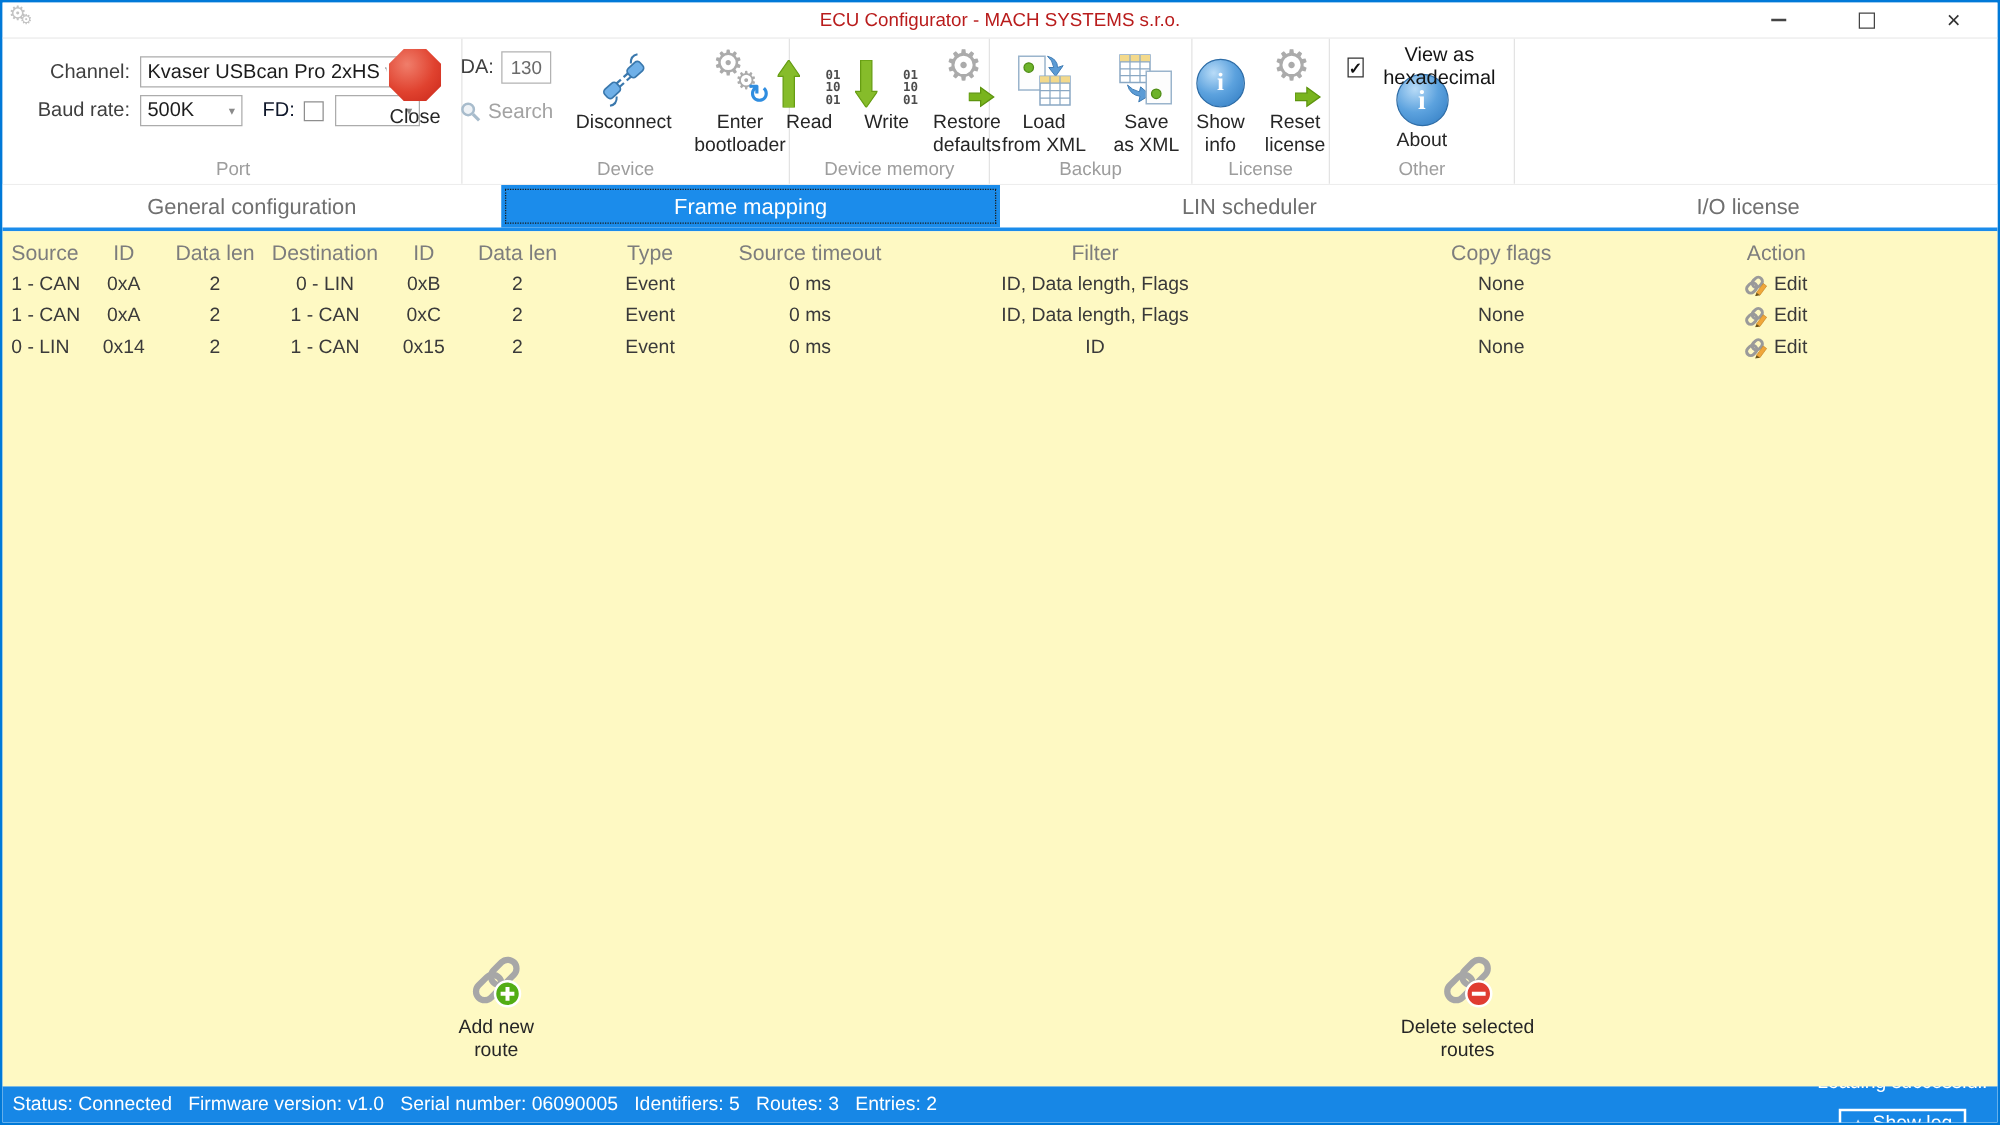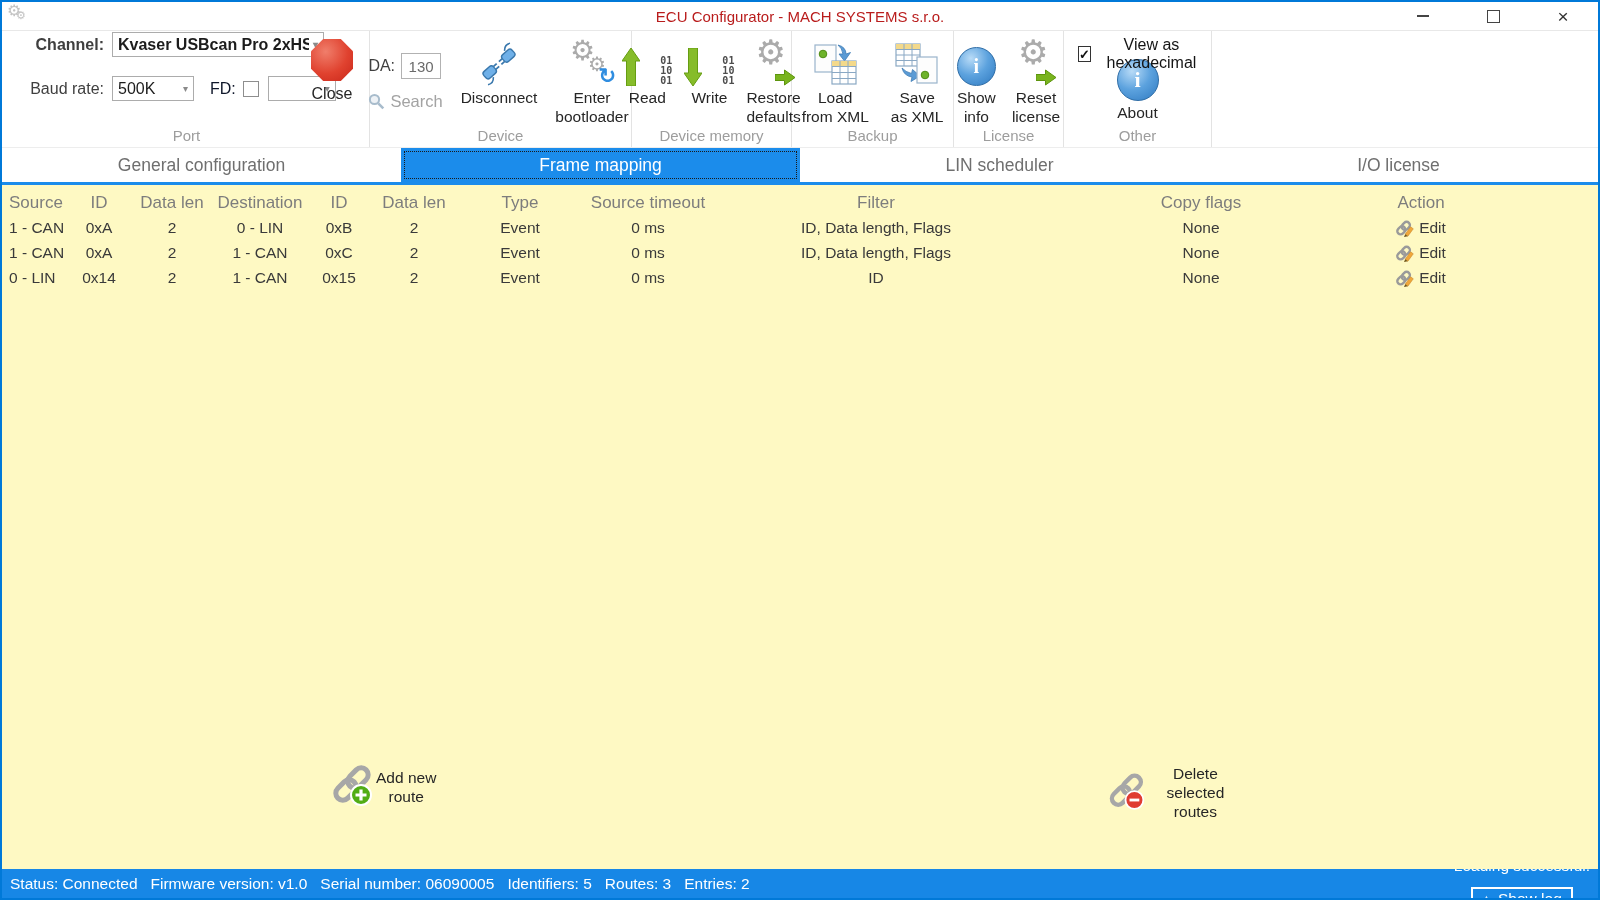--- a/index.html
+++ b/index.html
@@ -37,21 +37,21 @@
   .sel-arrow{color:#8a8a8a;font-size:10px;margin-left:4px;flex:0 0 auto;}
   .cb{width:16px;height:16px;border:1px solid #8e8e8e;background:#fff;display:flex;align-items:center;justify-content:center;font-size:13px;font-weight:bold;color:#101010;box-sizing:border-box;}
   .cb.dark{border-color:#333;}
   .fd-label{margin:0 7px 0 16px;color:#0f172a;font-size:16px;text-align:center;}
   .stop-btn{position:absolute;right:10px;top:7px;display:flex;flex-direction:column;align-items:center;background:transparent;border:none;font-family:inherit;font-size:16px;color:#262626;}
   .octagon{width:42px;height:42px;background:radial-gradient(circle at 35% 30%, #f07e6b 0%, #e0422f 55%, #c9271a 100%);clip-path:polygon(29% 0,71% 0,100% 29%,100% 71%,71% 100%,29% 100%,0 71%,0 29%);}
   .stop-btn .rlabel{margin-top:3px;}
 
   
   .da-col{display:flex;flex-direction:column;margin-right:4px;padding-top:5px;}
-  .da-row{display:flex;align-items:center;margin-top:12px;}
+  .da-row{display:flex;align-items:center;}
   .da-label{color:#3f3f3f;font-size:16px;margin-right:6px;}
   .da-input{width:38px;height:24px;border:1px solid #b2b2b2;display:flex;align-items:center;justify-content:center;font-size:15px;color:#6a6a6a;}
   .search-btn{display:flex;align-items:center;gap:5px;background:transparent;border:none;margin-top:13px;font-family:inherit;font-size:16.5px;color:#a3a3a3;padding:0;}
 
   .info-circle{border-radius:50%;background:radial-gradient(circle at 35% 28%, #b8dbf7 0%, #5ca2de 48%, #2e79c0 100%);border:1px solid #2d6ca6;color:#fff;display:flex;align-items:center;justify-content:center;font-weight:bold;font-family:"Liberation Serif",serif;}
   .hex-row{position:absolute;top:4px;left:8px;display:flex;align-items:center;gap:7px;font-size:16px;color:#141414;background:transparent;border:none;font-family:inherit;}
   .about-wrap{display:flex;justify-content:center;padding-top:26px;}
 
   
   .tabs{height:34px;flex:0 0 34px;display:flex;border-top:1px solid #ededed;background:#fff;}
@@ -70,21 +70,21 @@
   .c-dest{width:100px;}
   .c-id2{width:58px;}
   .c-len2{width:92px;}
   .c-type{width:120px;}
   .c-timeout{width:136px;}
   .c-filter{width:320px;}
   .c-copy{width:330px;}
   .c-action{width:110px;display:flex;align-items:center;justify-content:center;gap:5px;}
 
   
-  .bigbtn{position:absolute;top:576px;width:150px;display:flex;align-items:center;background:transparent;border:none;font-family:inherit;font-size:15.5px;color:#262626;}
+  .bigbtn{position:absolute;top:576px;width:150px;display:flex;flex-direction:column;align-items:center;background:transparent;border:none;font-family:inherit;font-size:15.5px;color:#262626;}
   .bigbtn .rlabel{margin-top:2px;}
   .add-pos{left:320px;}
   .del-pos{left:1097px;}
 
   
   .statusbar{height:29px;flex:0 0 29px;background:#1787e6;display:flex;align-items:center;color:#fff;font-size:15.5px;padding:0 8px;gap:13px;}
   .sb-right{margin-left:auto;display:flex;align-items:center;gap:12px;flex-direction:column;}
   .showlog{border:2px solid #fff;background:transparent;color:#fff;height:24px;display:flex;align-items:center;gap:7px;padding:0 9px;font-family:inherit;font-size:15.5px;}
   .showlog .tri{font-size:9px;color:#d8e9fa;line-height:9px;}
 </style>
@@ -108,21 +108,21 @@
         </button>
       <button class="win-btn">
           <span class="close-glyph">×</span>
         </button>
     </div>
   </div>
 
   <div class="ribbon">
 
     <div class="rgroup" style="left:2px;width:366px;">
-      <div class="prow" style="top:1px;font-weight:bold;">
+      <div class="prow" style="top:14px;">
         <span class="plabel">Channel:</span>
         <div class="select" style="width:212px;">
           <span class="sel-text">Kvaser USBcan Pro 2xHS v2 #</span>
           <span class="sel-arrow">▾</span>
         </div>
       </div>
       <div class="prow" style="top:45px;">
         <span class="plabel">Baud rate:</span>
         <div class="select" style="width:82px;">
           <span class="sel-text">500K</span>

